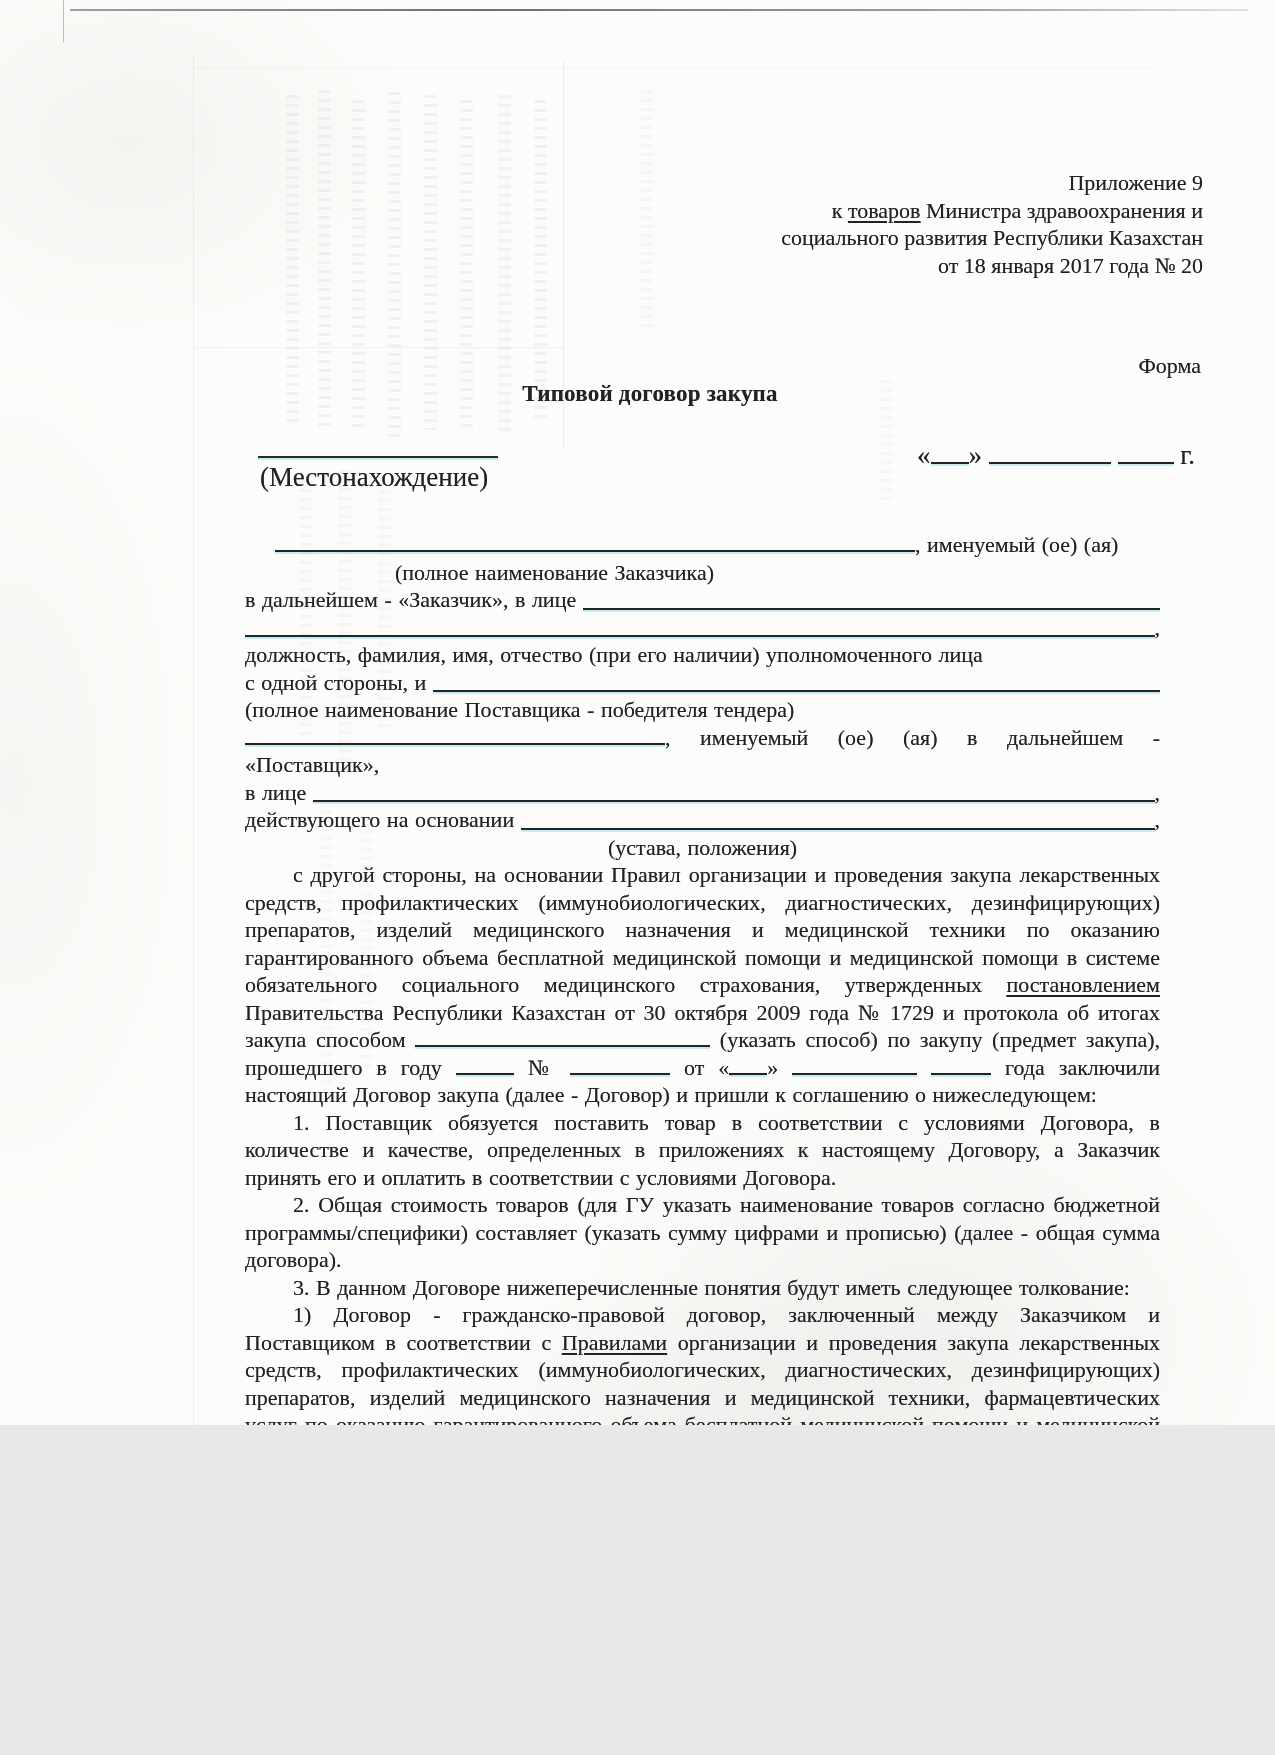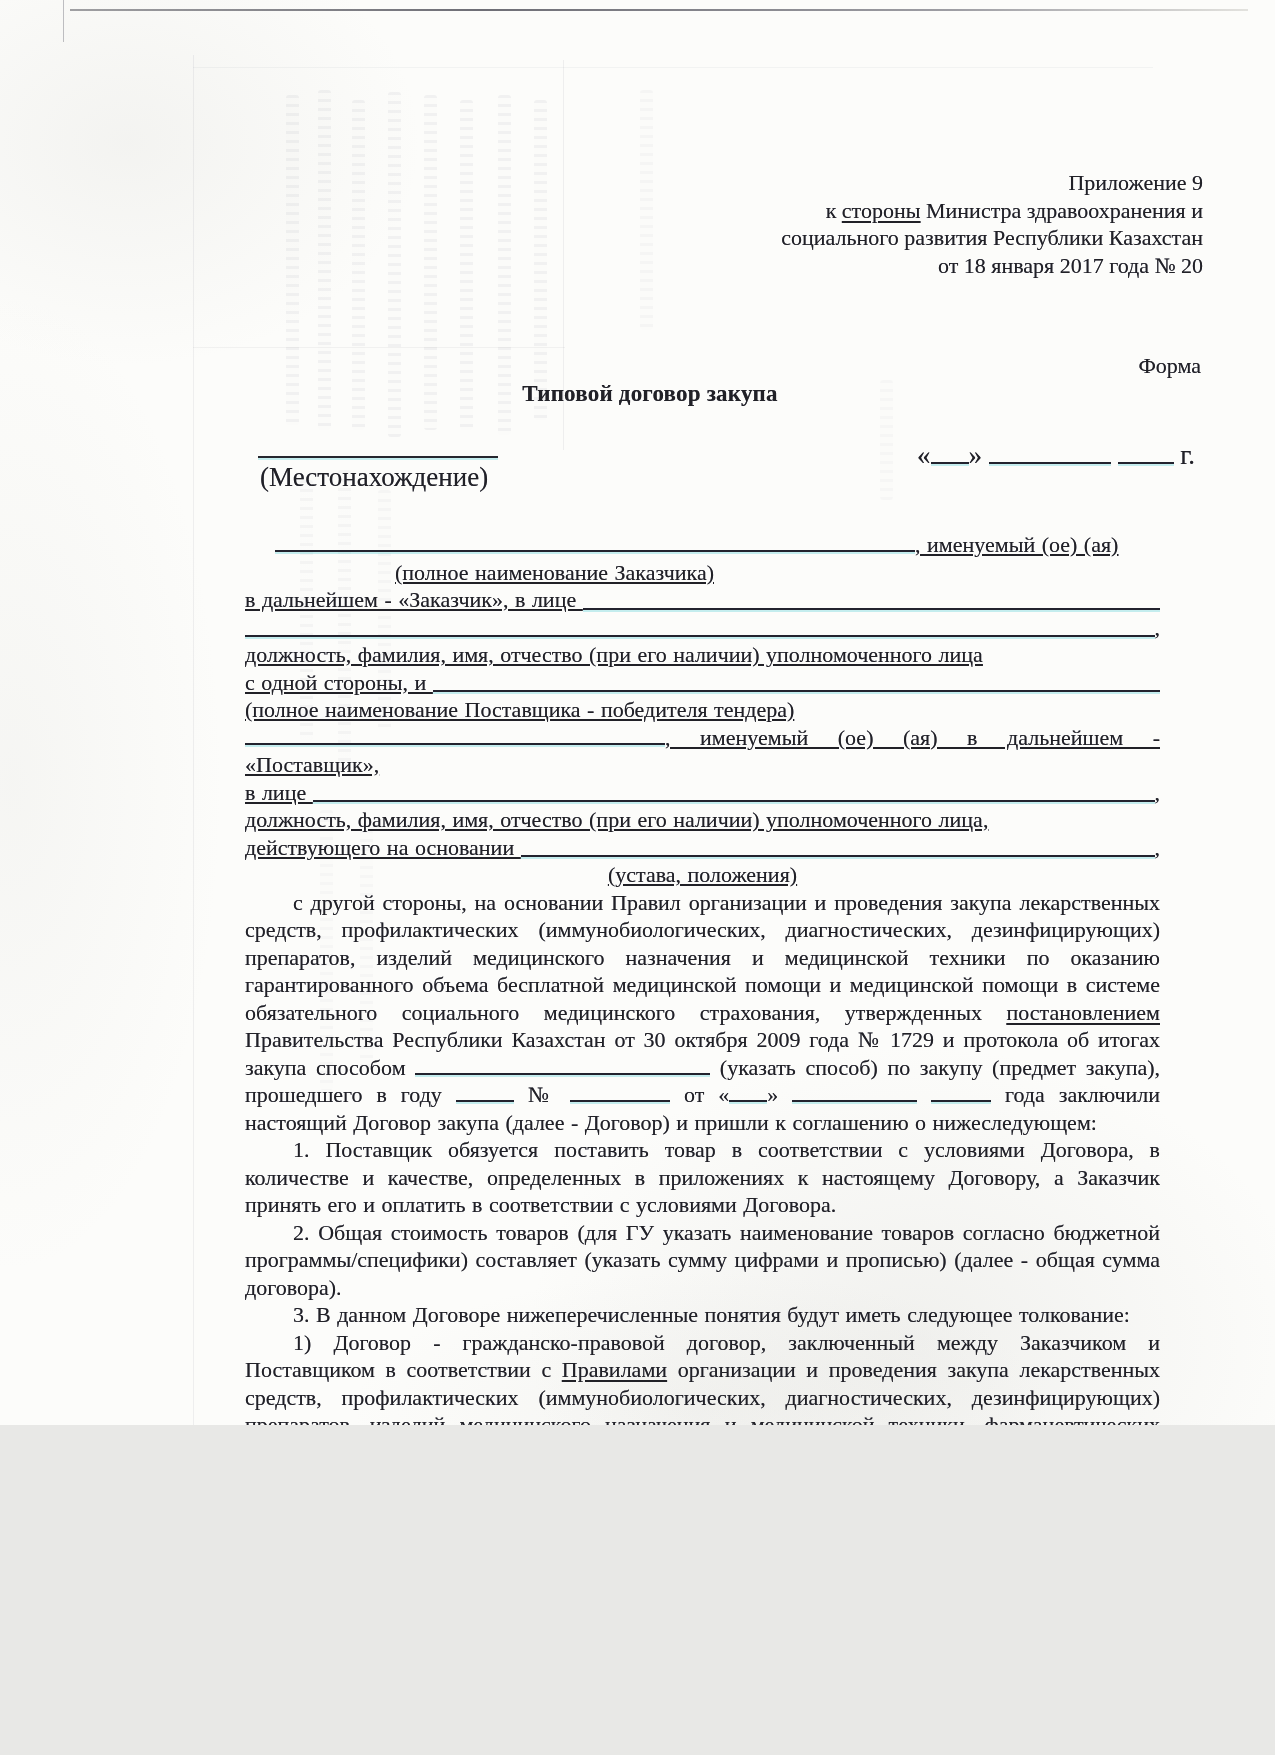--- a/index.html
+++ b/index.html
@@ -31,21 +31,21 @@
     font-weight:bold;font-size:23px;letter-spacing:0.2px;}
   .locrow{position:absolute;top:440px;left:245px;width:940px;height:60px;font-size:27px;}
   .loc-rule{position:absolute;left:13px;top:16px;width:240px;height:0;
     border-bottom:2px solid #26262e;box-shadow:0 2px 0 rgba(0,185,195,0.22);}
   .loc-label{position:absolute;left:15px;top:22px;}
   .daterow{position:absolute;left:672px;top:0;white-space:pre;}
   
   .docbody{position:absolute;top:531px;left:245px;width:915px;
     font-size:22px;line-height:27.5px;text-align:justify;word-spacing:1px;}
   .docbody p{margin:0;}
-  p.form{text-align:left;text-decoration:underline;}
+  p.form{text-align:left;}
   p.ind30{padding-left:30px;}
   p.ind150{padding-left:150px;}
   p.center{text-align:center;}
   p.jst{text-align:justify;text-align-last:justify;}
   p.para{text-indent:48px;}
   p.flexline{display:flex;}
   .flexline span{white-space:pre;}
   .b{display:inline-block;height:17px;vertical-align:baseline;
     border-bottom:2px solid #23232e;box-shadow:0 2px 0 rgba(0,185,195,0.22);}
   .g{flex:1 1 auto;min-width:40px;margin-bottom:4px;
@@ -80,21 +80,21 @@
     <div class="gv" style="left:320px;top:810px;height:280px;opacity:0.28;"></div>
     <div class="gv" style="left:360px;top:830px;height:240px;opacity:0.25;"></div>
     <div class="gv" style="left:640px;top:90px;height:240px;opacity:0.3;"></div>
     <div class="gv" style="left:880px;top:380px;height:120px;opacity:0.25;"></div>
     <div class="speck" style="left:352px;top:1738px;"></div>
     <div class="speck" style="left:983px;top:1599px;opacity:0.5;"></div>
   </div>
 
   <div class="hdr">
       <p><span>Приложение 9</span></p>
-      <p><span>к </span><span class="u">стороны</span><span> Министра здравоохранения и</span></p>
+      <p><span>к </span><span class="u">товаров</span><span> Министра здравоохранения и</span></p>
       <p><span>социального развития Республики Казахстан</span></p>
       <p><span>от 18 января 2017 года № 20</span></p>
     </div>
 
   <div class="forma">Форма</div>
 
   <div class="title">Типовой договор закупа</div>
 
   <div class="locrow">
     <div class="loc-rule"></div>
@@ -119,21 +119,20 @@
         <span class="g"></span>
       </p>
       <p class="form"><span>(полное наименование Поставщика - победителя тендера)</span></p>
       <p class="form jst"><span class="b" style="width: 420px;"></span><span>, именуемый (ое) (ая) в дальнейшем -</span></p>
       <p class="form"><span>«Поставщик»,</span></p>
       <p class="form flexline">
         <span>в лице </span>
         <span class="g"></span>
         <span>,</span>
       </p>
-      <p class="form"><span>должность, фамилия, имя, отчество (при его наличии) уполномоченного лица,</span></p>
       <p class="form flexline">
         <span>действующего на основании </span>
         <span class="g"></span>
         <span>,</span>
       </p>
       <p class="form center"><span>(устава, положения)</span></p>
       <p class="para"><span>с другой стороны, на основании Правил организации и проведения закупа лекарственных средств, профилактических (иммунобиологических, диагностических, дезинфицирующих) препаратов, изделий медицинского назначения и медицинской техники по оказанию гарантированного объема бесплатной медицинской помощи и медицинской помощи в системе обязательного социального медицинского страхования, утвержденных </span><span class="u">постановлением</span><span> Правительства Республики Казахстан от 30 октября 2009 года № 1729 и протокола об итогах закупа способом </span><span class="b" style="width: 295px;"></span><span> (указать способ) по закупу (предмет закупа), прошедшего в году </span><span class="b" style="width: 58px;"></span><span> № </span><span class="b" style="width: 100px;"></span><span> от «</span><span class="b" style="width: 38px;"></span><span>» </span><span class="b" style="width: 125px;"></span><span> </span><span class="b" style="width: 60px;"></span><span> года заключили настоящий Договор закупа (далее - Договор) и пришли к соглашению о нижеследующем:</span></p>
       <p class="para"><span>1. Поставщик обязуется поставить товар в соответствии с условиями Договора, в количестве и качестве, определенных в приложениях к настоящему Договору, а Заказчик принять его и оплатить в соответствии с условиями Договора.</span></p>
       <p class="para"><span>2. Общая стоимость товаров (для ГУ указать наименование товаров согласно бюджетной программы/специфики) составляет (указать сумму цифрами и прописью) (далее - общая сумма договора).</span></p>
       <p class="para"><span>3. В данном Договоре нижеперечисленные понятия будут иметь следующее толкование:</span></p>

